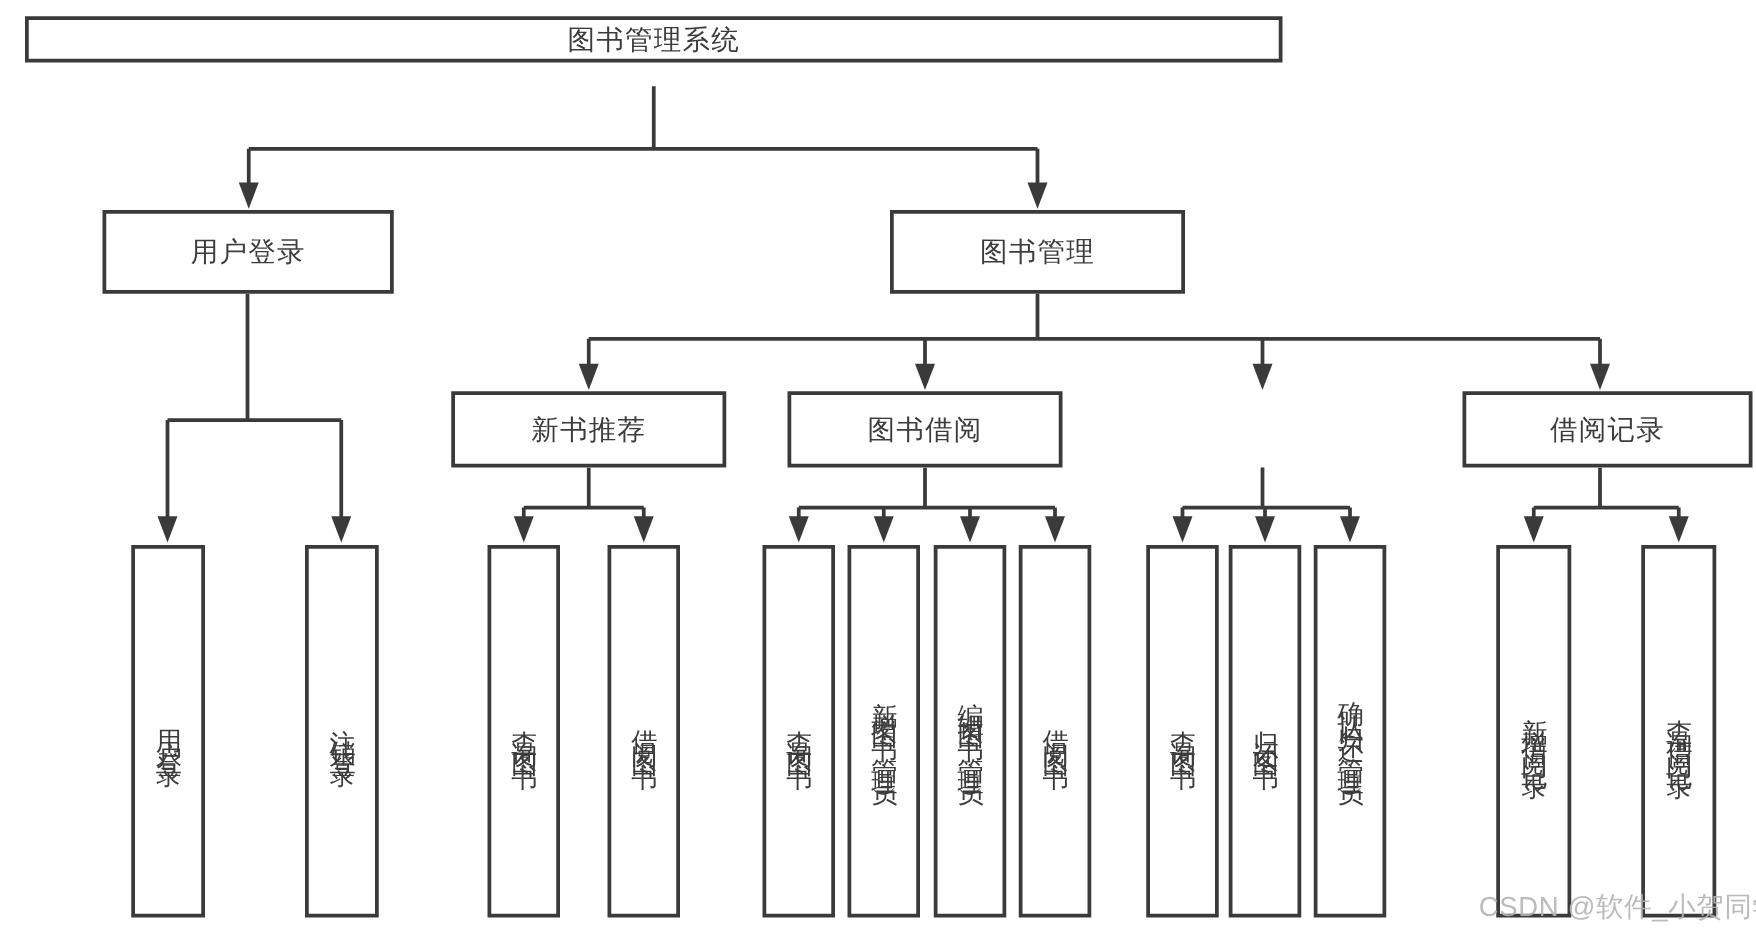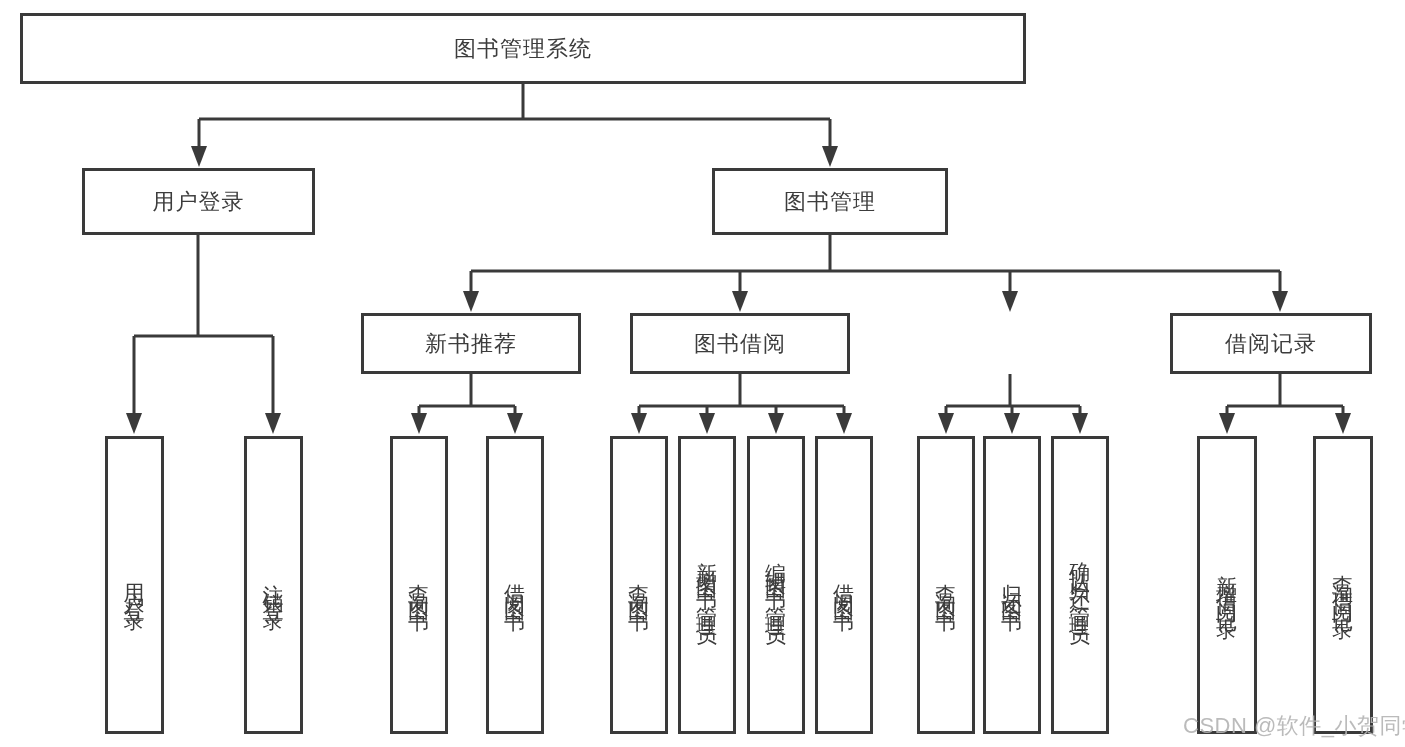--- a/index.html
+++ b/index.html
@@ -49,38 +49,38 @@
       <polygon points="699,413 715,413 707,434" fill="#3a3a3a"></polygon>
       <polygon points="768,413 784,413 776,434" fill="#3a3a3a"></polygon>
       <polygon points="836,413 852,413 844,434" fill="#3a3a3a"></polygon>
       <polygon points="938,413 954,413 946,434" fill="#3a3a3a"></polygon>
       <polygon points="1004,413 1020,413 1012,434" fill="#3a3a3a"></polygon>
       <polygon points="1072,413 1088,413 1080,434" fill="#3a3a3a"></polygon>
       <polygon points="1219,413 1235,413 1227,434" fill="#3a3a3a"></polygon>
       <polygon points="1335,413 1351,413 1343,434" fill="#3a3a3a"></polygon>
     </svg>
 
-  <div class="box hbox" style="left:20px;top:13px;width:1006px;height:71px;">
+  <div class="box hbox" style="left:20px;top:13px;width:1006px;height:37px;">
     <span>图书管理系统</span>
   </div>
 
   <div class="box hbox" style="left:82px;top:168px;width:233px;height:67px;">
     <span>用户登录</span>
   </div>
   <div class="box hbox" style="left:361px;top:313px;width:220px;height:61px;">
     <span>新书推荐</span>
   </div>
 
   <div class="box hbox" style="left:712px;top:168px;width:236px;height:67px;">
     <span>图书管理</span>
   </div>
   <div class="box hbox" style="left:630px;top:313px;width:220px;height:61px;">
     <span>图书借阅</span>
   </div>
-  <div class="box hbox" style="left:1170px;top:313px;width:202px;height:61px;">
+  <div class="box hbox" style="left:1170px;top:313px;width:232px;height:61px;">
     <span>借阅记录</span>
   </div>
 
   <div class="box vbox" style="left:105px;top:436px;width:59px;height:298px;">
     <span class="vtext">用户登录</span>
   </div>
   <div class="box vbox" style="left:244px;top:436px;width:59px;height:298px;">
     <span class="vtext">注销登录</span>
   </div>
 

